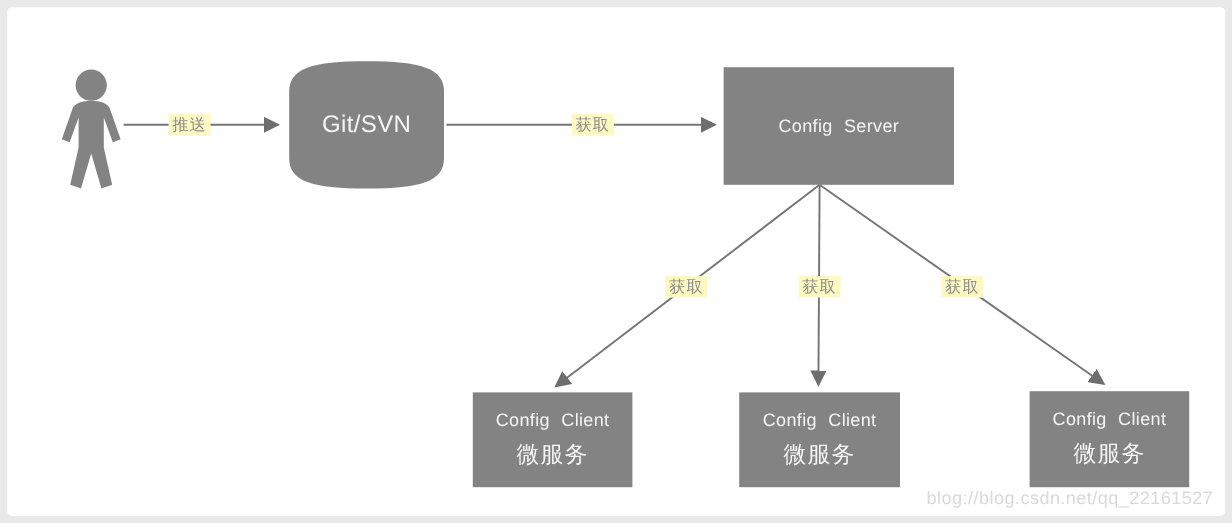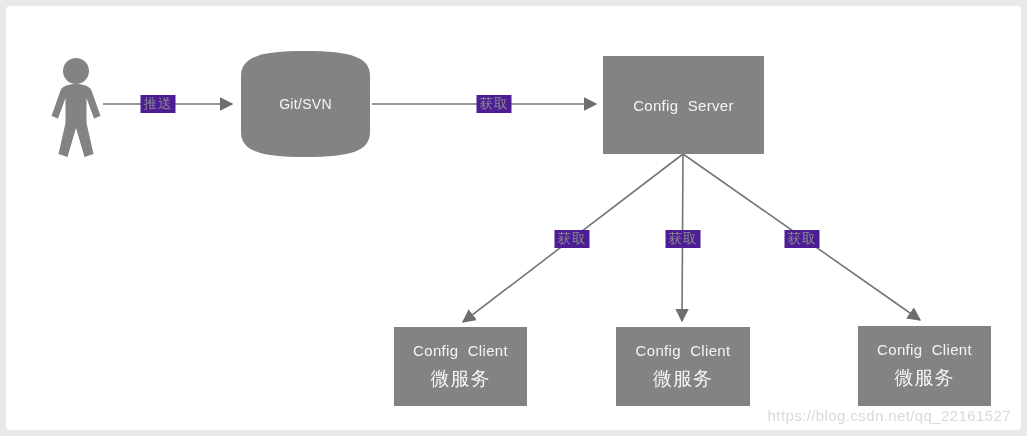--- a/index.html
+++ b/index.html
@@ -11,29 +11,29 @@
   svg.layer{pointer-events:none;}
   .node{
     position:absolute;display:flex;flex-direction:column;align-items:center;justify-content:center;
     background:#838383;color:#f5f5f5;text-align:center;
   }
   .node .line1{font-size:15px;word-spacing:5px;letter-spacing:0.3px;}
   .node .line2{font-size:19px;margin-top:7px;letter-spacing:1px;}
   .barrel-label{
     position:absolute;left:233px;top:41px;width:133px;height:114px;
     display:flex;align-items:center;justify-content:center;
-    color:#f5f5f5;font-size:14px;letter-spacing:0.3px;
+    color:#f5f5f5;font-size:20px;letter-spacing:0.3px;
   }
-  .server{left:597px;top:50px;width:161px;height:98px;}
+  .server{left:597px;top:50px;width:192px;height:98px;}
   .client1{left:388px;top:321px;width:133px;height:79px;}
   .client2{left:610px;top:321px;width:134px;height:79px;}
   .client3{left:852px;top:320px;width:133px;height:80px;}
   .edge-label{
     position:absolute;transform:translate(-50%,-50%);
-    background:#4c1d95;padding:0 3px;font-size:13.5px;color:#8c8c8c;letter-spacing:1px;white-space:nowrap;
+    background:#fef9c3;padding:0 3px;font-size:13.5px;color:#8c8c8c;letter-spacing:1px;white-space:nowrap;
   }
   .lbl-push{left:152px;top:98px;}
   .lbl-fetch-server{left:488px;top:98px;}
   .lbl-fetch-c1{left:566px;top:233px;}
   .lbl-fetch-c2{left:677px;top:233px;}
   .lbl-fetch-c3{left:796px;top:233px;}
   .watermark{
     position:absolute;right:10px;bottom:6px;
     font-size:15px;color:#d9d9d9;letter-spacing:0.4px;
   }
@@ -96,15 +96,15 @@
     <span class="line1">Config Client</span>
     <span class="line2">微服务</span>
   </div>
 
   <span class="edge-label lbl-push">推送</span>
   <span class="edge-label lbl-fetch-server">获取</span>
   <span class="edge-label lbl-fetch-c1">获取</span>
   <span class="edge-label lbl-fetch-c2">获取</span>
   <span class="edge-label lbl-fetch-c3">获取</span>
 
-  <div class="watermark">https://blog.csdn.net/qq_22161527</div>
+  <div class="watermark">blog://blog.csdn.net/qq_22161527</div>
 
 </div>
 
 </body></html>

